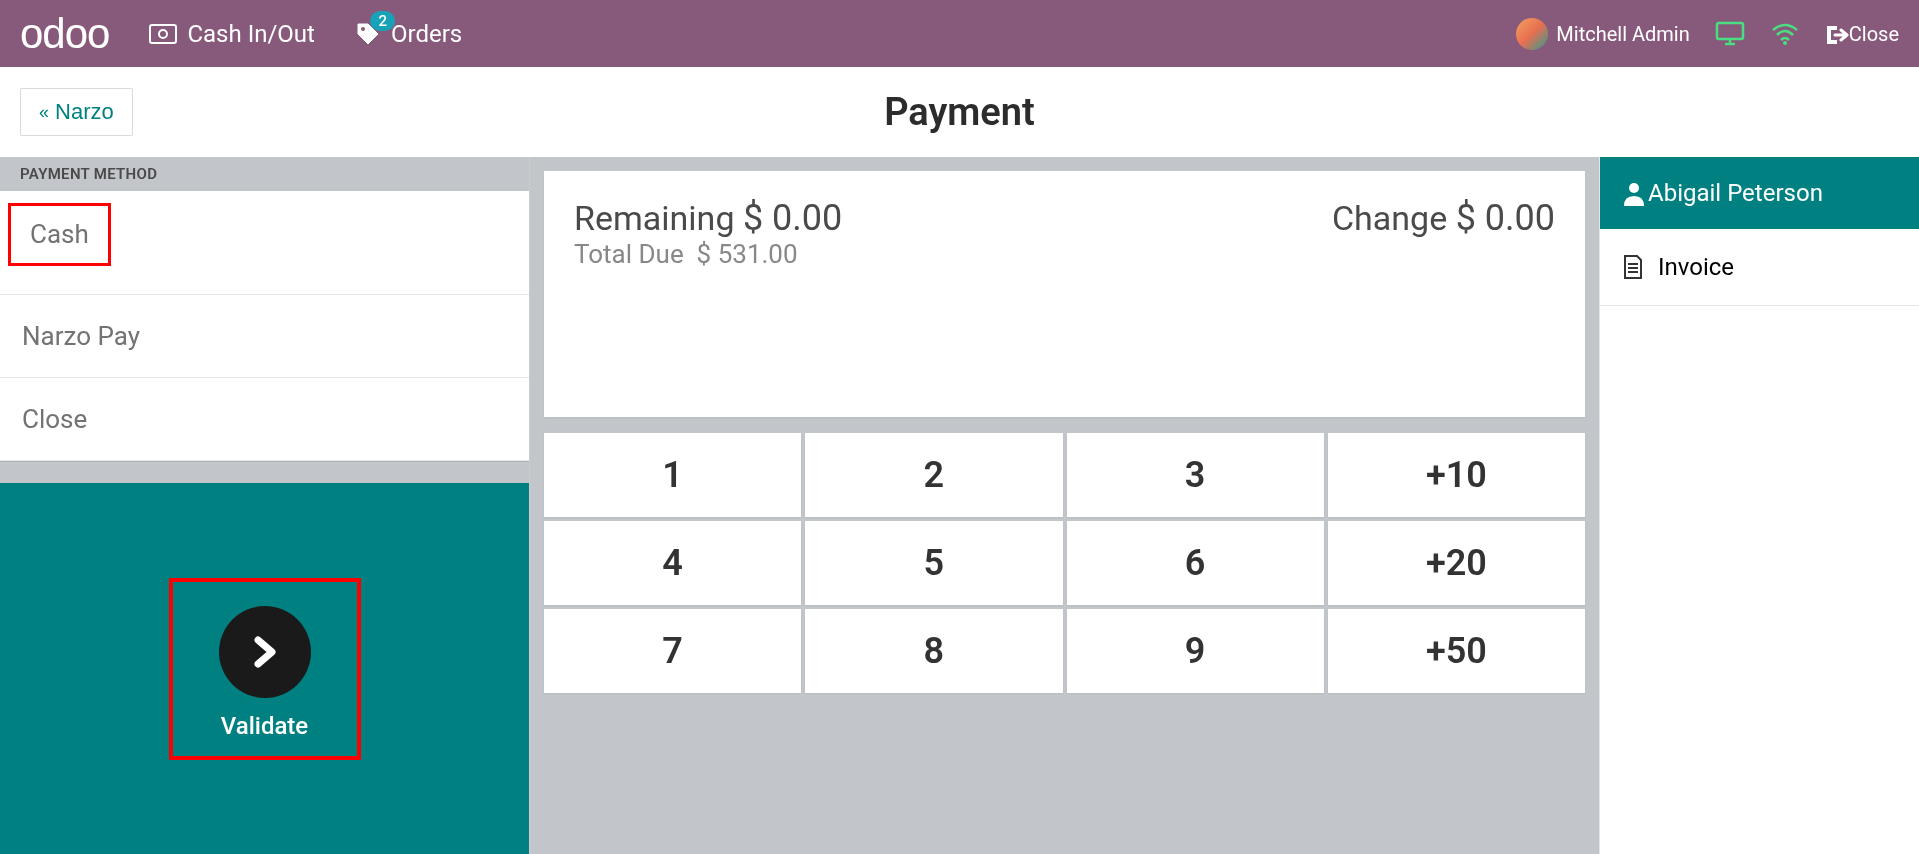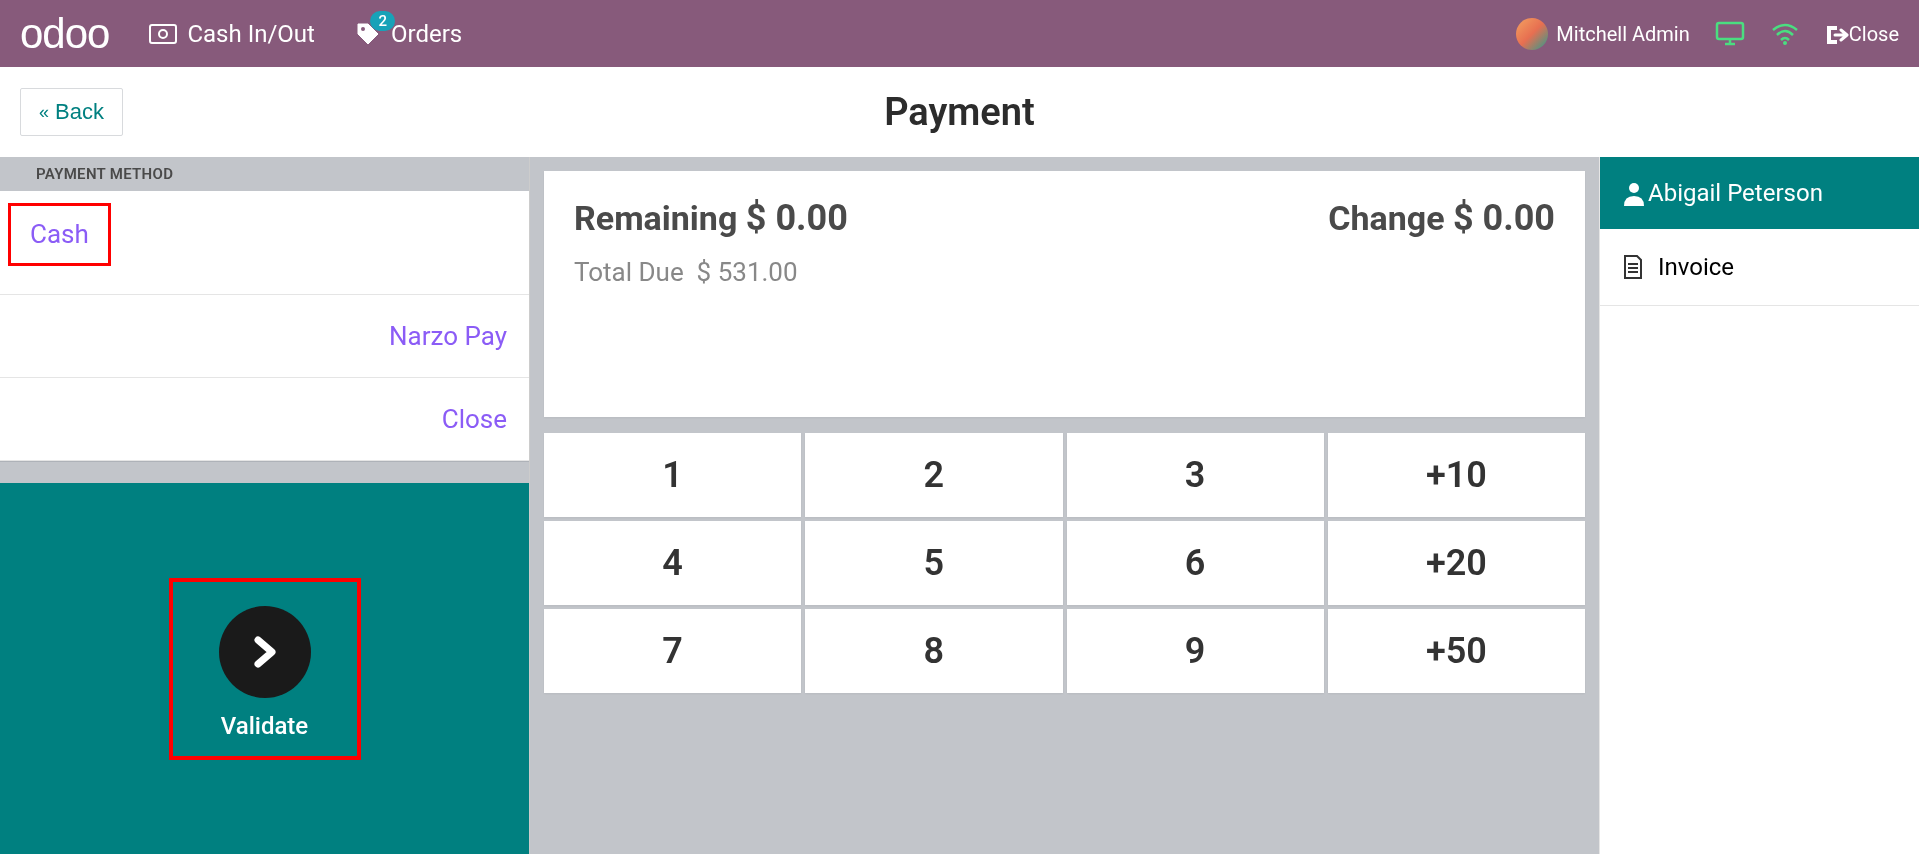--- a/index.html
+++ b/index.html
@@ -22,35 +22,35 @@
   
   .subheader { height: 90px; display: flex; align-items: center; padding: 0 20px; position: relative; background:#fff; }
   .back-btn { border: 1px solid #d8dadd; background: #fff; color: #008080; padding: 10px 18px; font-size: 22px; display: flex; align-items: center; gap: 6px; cursor: pointer; border-radius: 2px; }
   .page-title { position: absolute; left: 50%; transform: translateX(-50%); font-size: 38px; font-weight: 600; color: #2c2c2c; }
   
   
   .main { display: flex; height: calc(100% - 157px); }
   
   
   .left-col { width: 530px; display: flex; flex-direction: column; border-right: 1px solid #ccc; }
-  .pm-header { background: #c2c5ca; color: #4a4a4a; font-size: 15px; font-weight: 600; padding: 8px 36px; letter-spacing: 0.3px; }
+  .pm-header { background: #c2c5ca; color: #4a4a4a; font-size: 15px; font-weight: 600; padding: 8px 20px; letter-spacing: 0.3px; }
   .pm-list { background: #fff; }
-  .pm-item { padding: 26px 22px; font-size: 26px; color: #8b5cf6; border-bottom: 1px solid #e5e5e5; cursor: pointer; text-align: right; }
+  .pm-item { padding: 26px 22px; font-size: 26px; color: #737373; border-bottom: 1px solid #e5e5e5; cursor: pointer; }
   .pm-item.highlighted { outline: 3px solid #ff0000; outline-offset: -3px; display: inline-block; padding: 16px 22px; margin: 6px 0 6px 8px; }
   .pm-item-group-first{border-bottom:1px solid #e5e5e5; padding:6px 0 22px 0;}
   .left-spacer{ flex:0 0 22px; background:#c2c5ca; border-top:1px solid #aeb2b8;}
   .validate-area { flex: 1; background: #008080; display: flex; align-items: center; justify-content: center; position: relative; cursor: pointer; }
   .validate-box { outline: 4px solid #ff0000; outline-offset: -2px; padding: 26px 48px 18px 48px; display: flex; flex-direction: column; align-items: center; gap: 14px; }
   .validate-circle { width: 92px; height: 92px; border-radius: 50%; background: #1a1a1a; display: flex; align-items: center; justify-content: center; }
   .validate-label { color: #fff; font-size: 24px; font-weight: 500; }
   
   
   .center-col { flex: 1; background: #c2c5ca; padding: 14px 14px 0 14px; display: flex; flex-direction: column; gap: 16px; min-width:0;}
   .status-box { background: #fff; padding: 26px 30px 30px 30px; box-shadow: 0 1px 2px rgba(0,0,0,0.05); }
-  .status-row1 { display: flex; justify-content: space-between; align-items: baseline; font-size: 34px; color: #4a4a4a; font-weight: 700; margin-bottom: 18px; }
+  .status-row1 { display: flex; justify-content: space-between; align-items: baseline; font-size: 34px; color: #4a4a4a; font-weight: 400; }
   .status-val { font-size: 36px; color:#4a4a4a; }
   .status-row2 { font-size: 26px; color: #888; }
   .status-box{ min-height:246px;}
   
   .keypad { display: grid; grid-template-columns: repeat(4, 1fr); gap: 4px; }
   .key { background: #fff; height: 84px; display: flex; align-items: center; justify-content: center; font-size: 36px; font-weight: 600; color: #333; cursor: pointer; box-shadow: 0 1px 2px rgba(0,0,0,0.05); }
   
   
   .right-col { width: 320px; background: #fff; border-left: 1px solid #e5e5e5; }
   .customer-chip { background: #008080; color: #fff; padding: 22px 22px; font-size: 24px; display: flex; align-items: center; gap: 2px; cursor: pointer; }
@@ -112,21 +112,21 @@
           </svg>
       </span>
       <span>Close</span>
     </div>
   </div>
 </div>
 
 <div class="subheader">
   <button class="back-btn">
     <span style="font-size:18px;">«</span>
-    <span>Back</span>
+    <span>Narzo</span>
   </button>
   <div class="page-title">Payment</div>
 </div>
 
 <div class="main">
 
   <div class="left-col">
     <div class="pm-header">PAYMENT METHOD</div>
     <div class="pm-list">
       <div class="pm-item-group-first">

